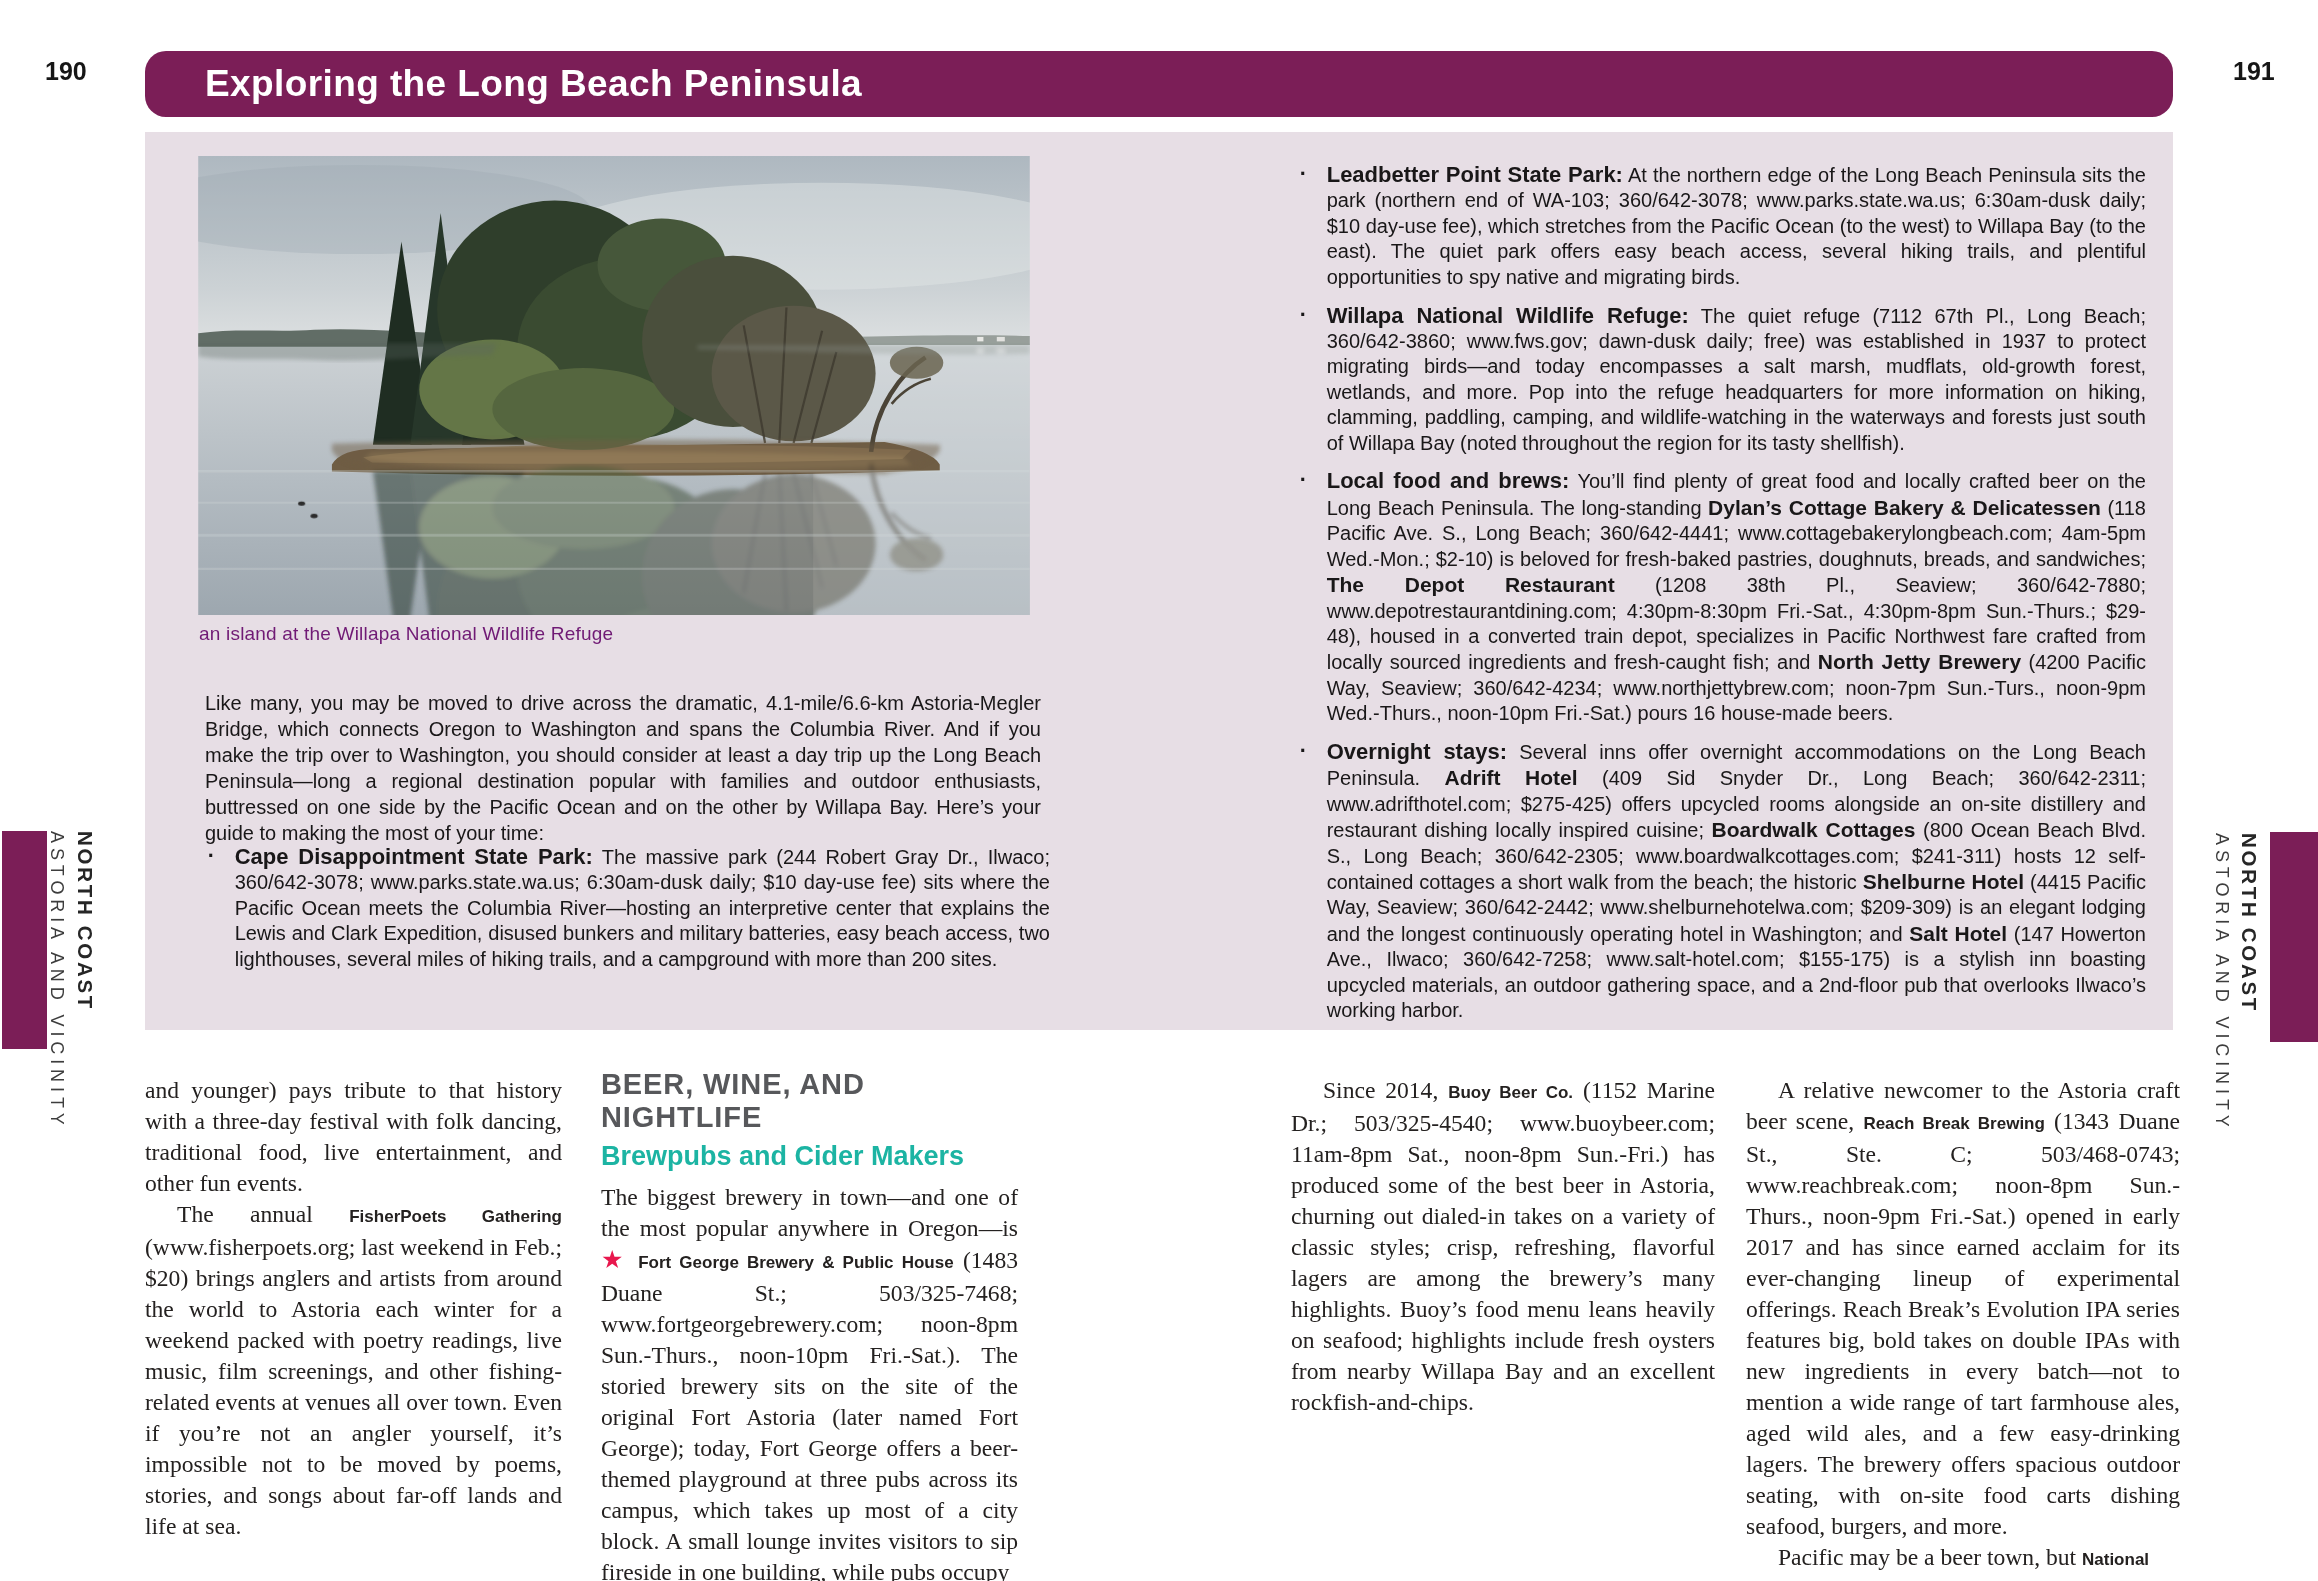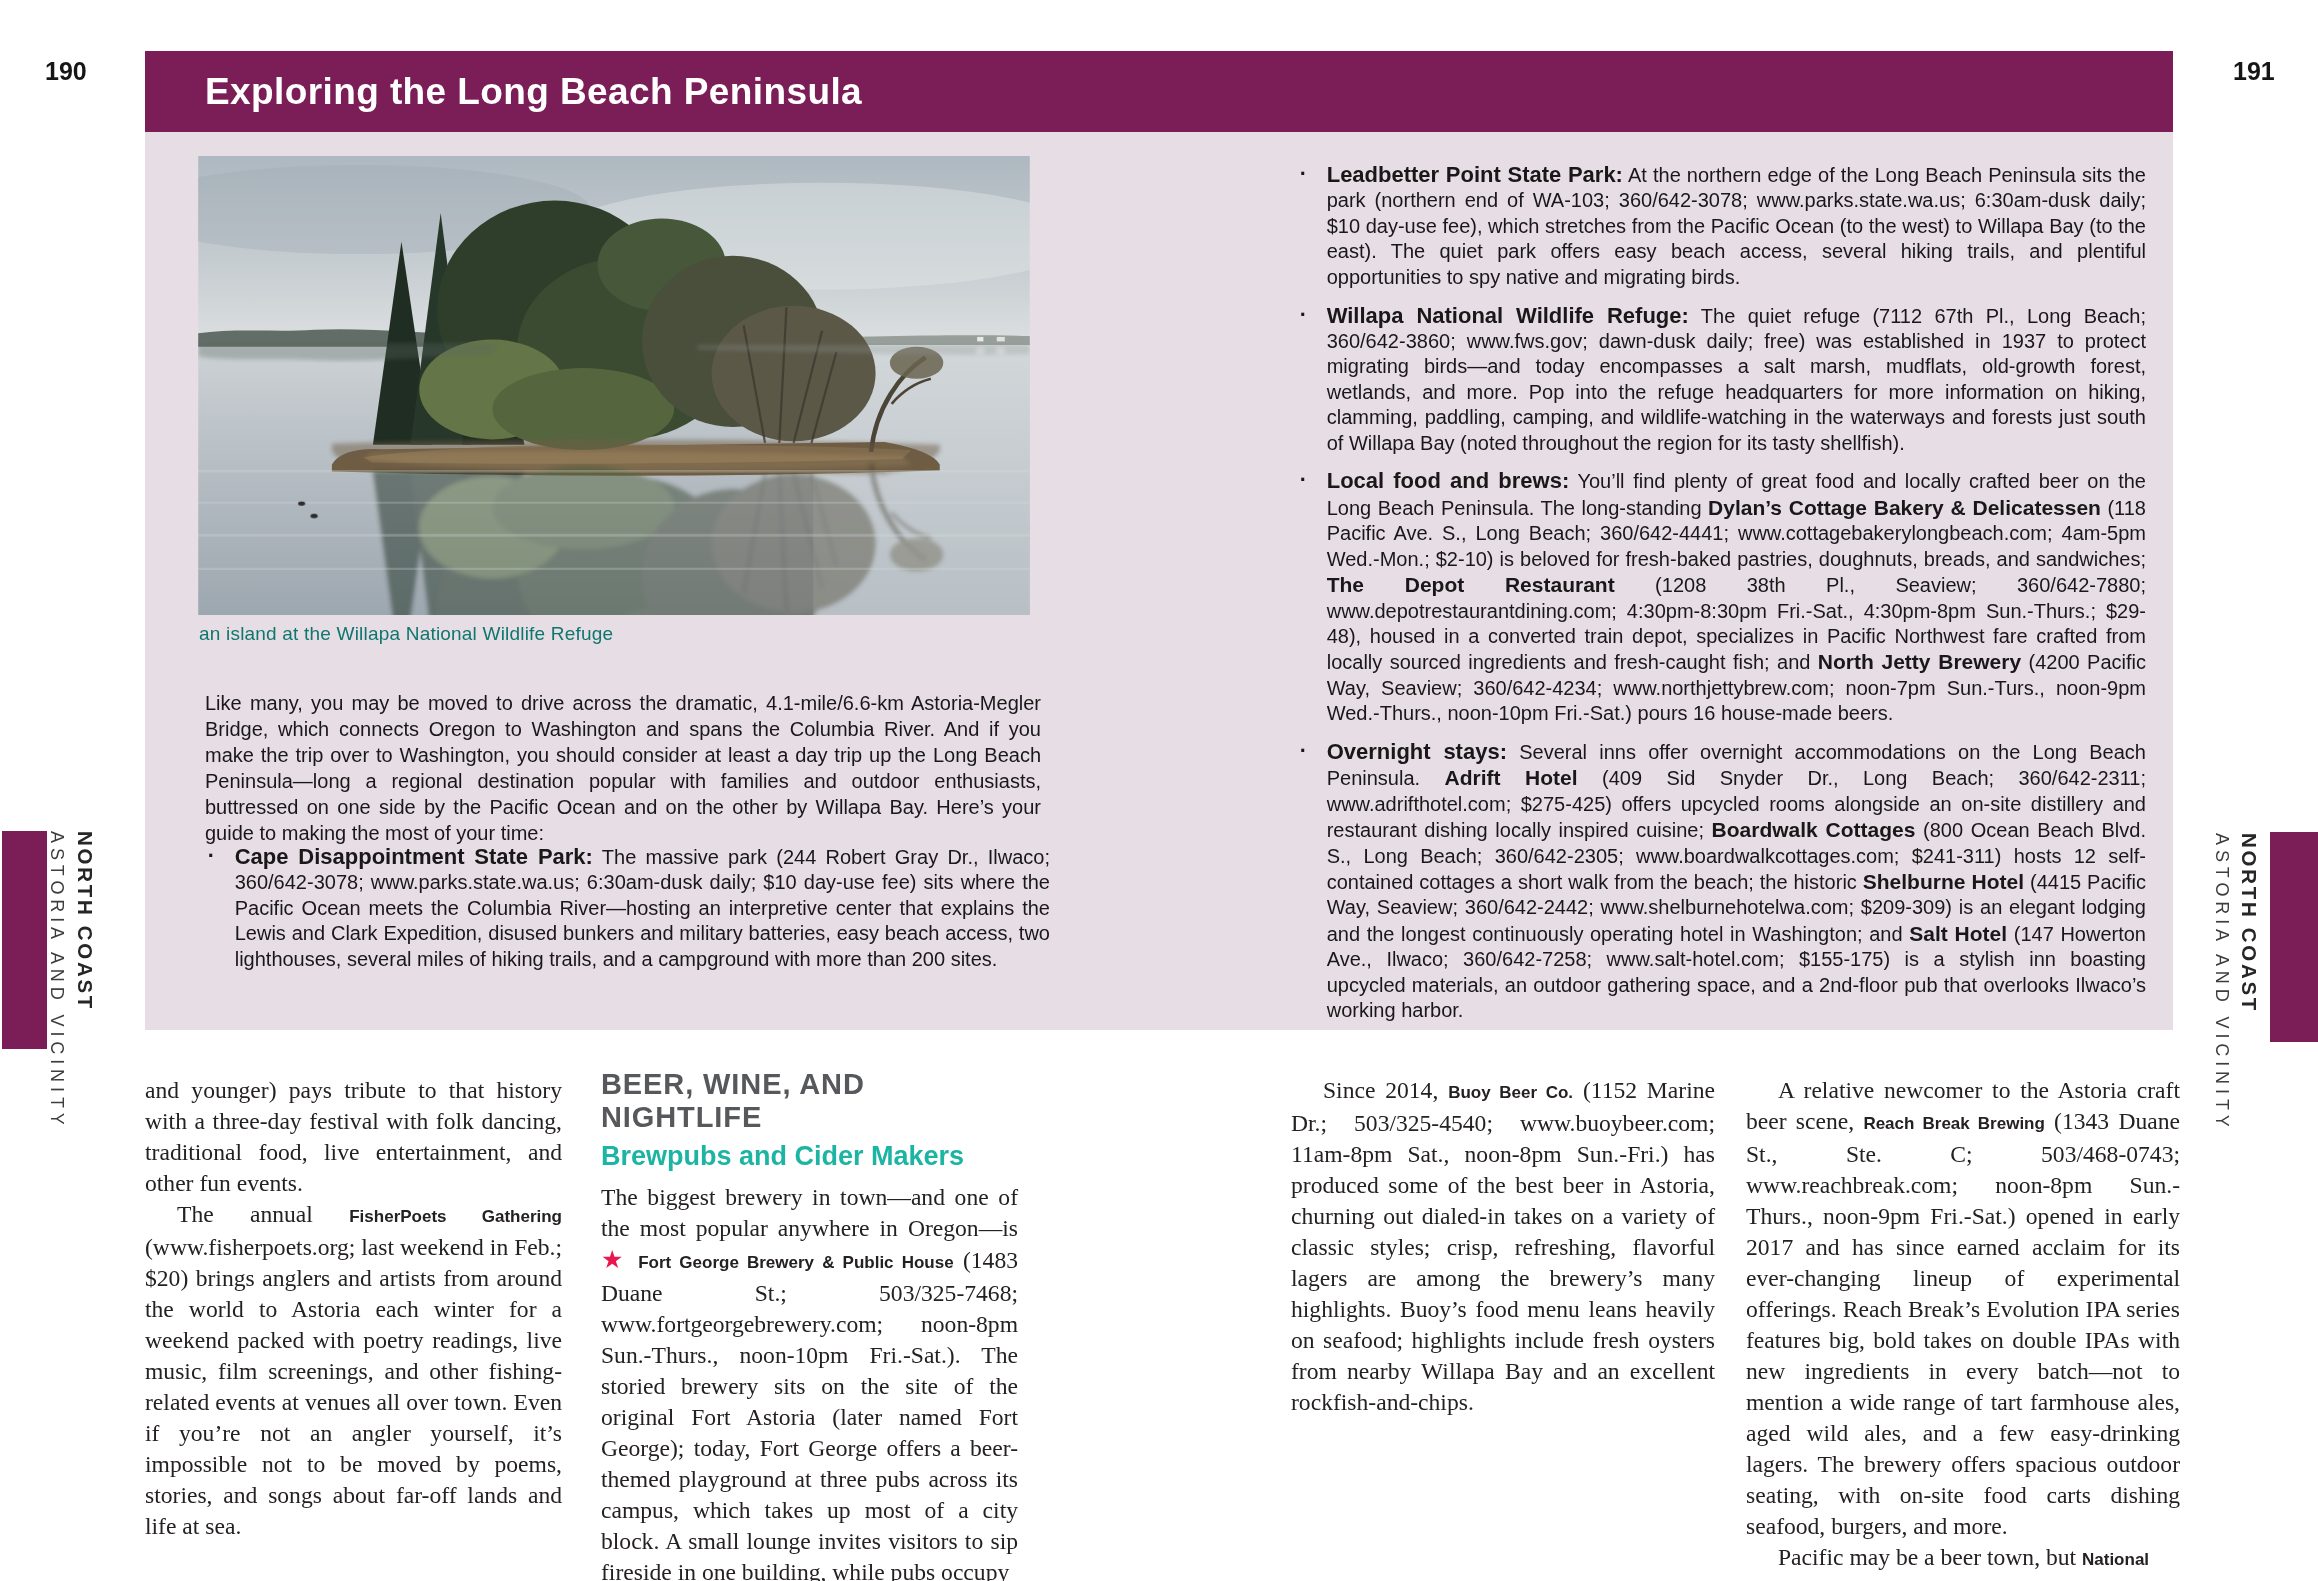--- a/index.html
+++ b/index.html
@@ -9,25 +9,25 @@
     --red:#e8174d;
     --hgray:#57585b;
     --ink:#191718;
     --serif-ink:#242120;
   }
   html,body{margin:0;padding:0;}
   body{width:2319px;height:1581px;background:#ffffff;font-family:"Liberation Sans",sans-serif;position:relative;overflow:hidden;}
   .pagenum{position:absolute;font-weight:700;font-size:25px;color:#161616;margin-top:16px;}
   #pn-left{left:45px;top:41px;}
   #pn-right{left:2233px;top:41px;}
-  .header-bar{position:absolute;left:145px;top:51px;width:2028px;height:81px;background:var(--purple);display:flex;align-items:center;}
+  .header-bar{position:absolute;left:145px;top:51px;width:2028px;height:66px;background:var(--purple);display:flex;align-items:center;border-radius:21px;}
   .header-title{color:#fff;font-size:37px;font-weight:700;padding-left:60px;letter-spacing:0.4px;}
   .content-box{position:absolute;left:145px;top:132px;width:2028px;height:898px;background:var(--lav);}
   .photo{position:absolute;left:53px;top:24px;width:832px;height:459px;display:block;}
-  .caption{position:absolute;left:54px;top:491px;font-size:19px;color:#0f766e;letter-spacing:0.2px;}
+  .caption{position:absolute;left:54px;top:491px;font-size:19px;color:#701a75;letter-spacing:0.2px;}
   .intro{position:absolute;left:60px;top:558px;width:836px;font-size:20px;line-height:26px;color:var(--ink);text-align:justify;}
   .bullet-col{display:flex;flex-direction:column;}
   #bullets-left{position:absolute;left:60px;top:712px;width:845px;}
   #bullets-right{position:absolute;left:1152px;top:30px;width:849px;gap:12.5px;}
   .bullet{display:flex;}
   .dot{flex:0 0 27px;font-size:21.4px;font-weight:700;color:var(--ink);padding-left:2.7px;line-height:25.4px;}
   .bullet-text{flex:1;font-size:20px;line-height:25.4px;color:var(--ink);text-align:justify;}
   .bullet-text .run-b{font-weight:700;font-size:22px;}
   .bullet-text .run-n{font-weight:700;font-size:21px;}
   .article{position:absolute;color:var(--serif-ink);font-family:"Liberation Serif",serif;font-size:23.6px;line-height:31px;text-align:justify;}

